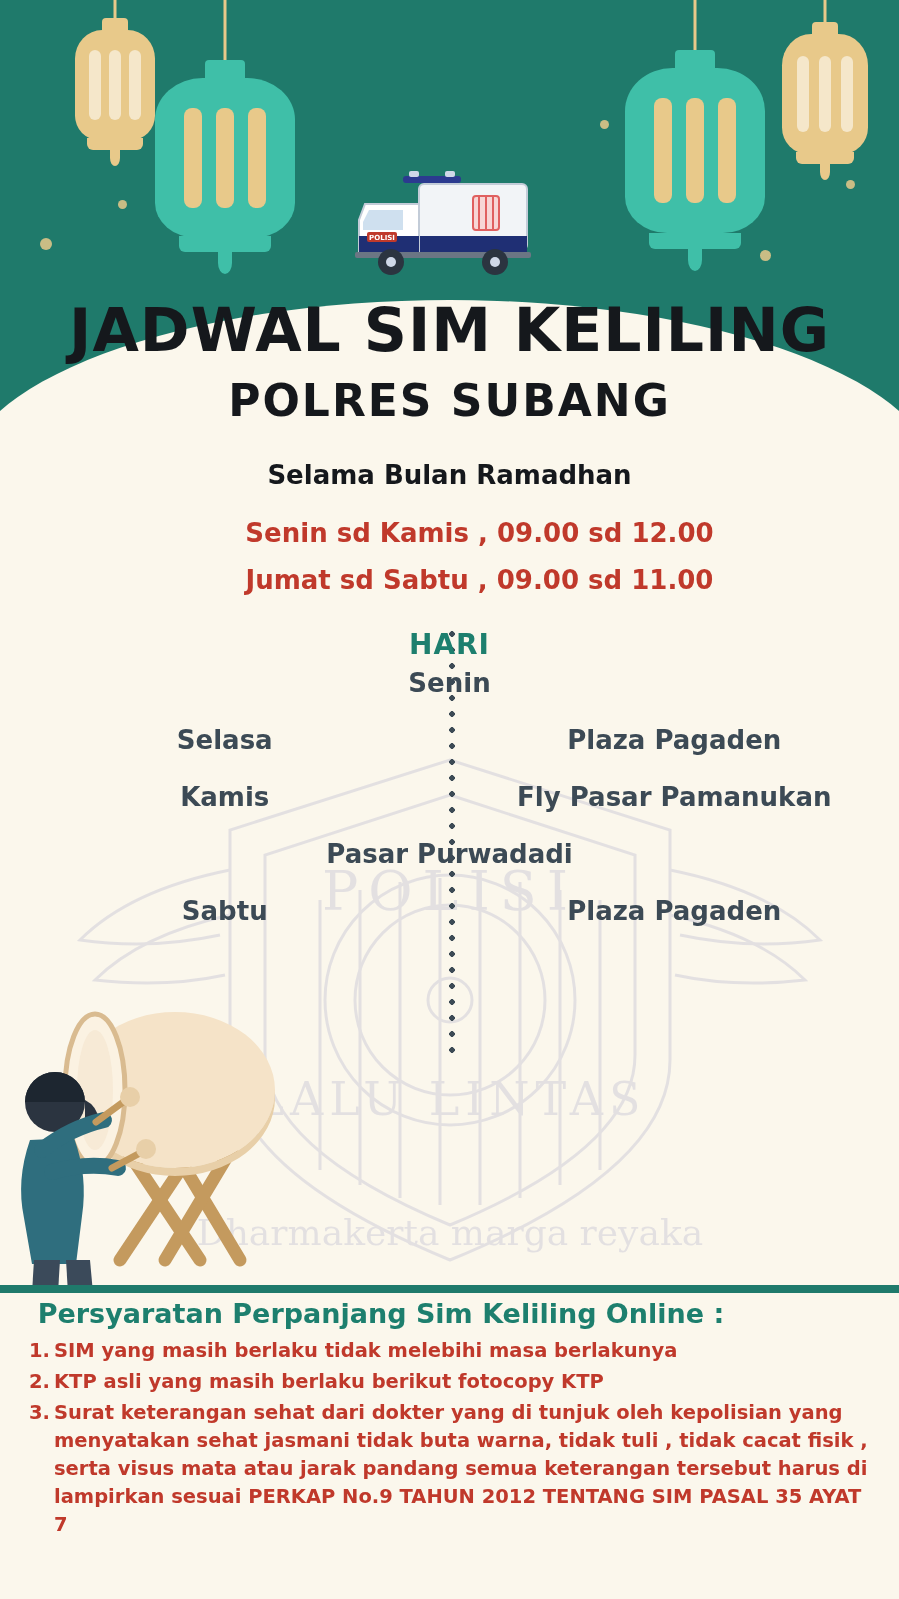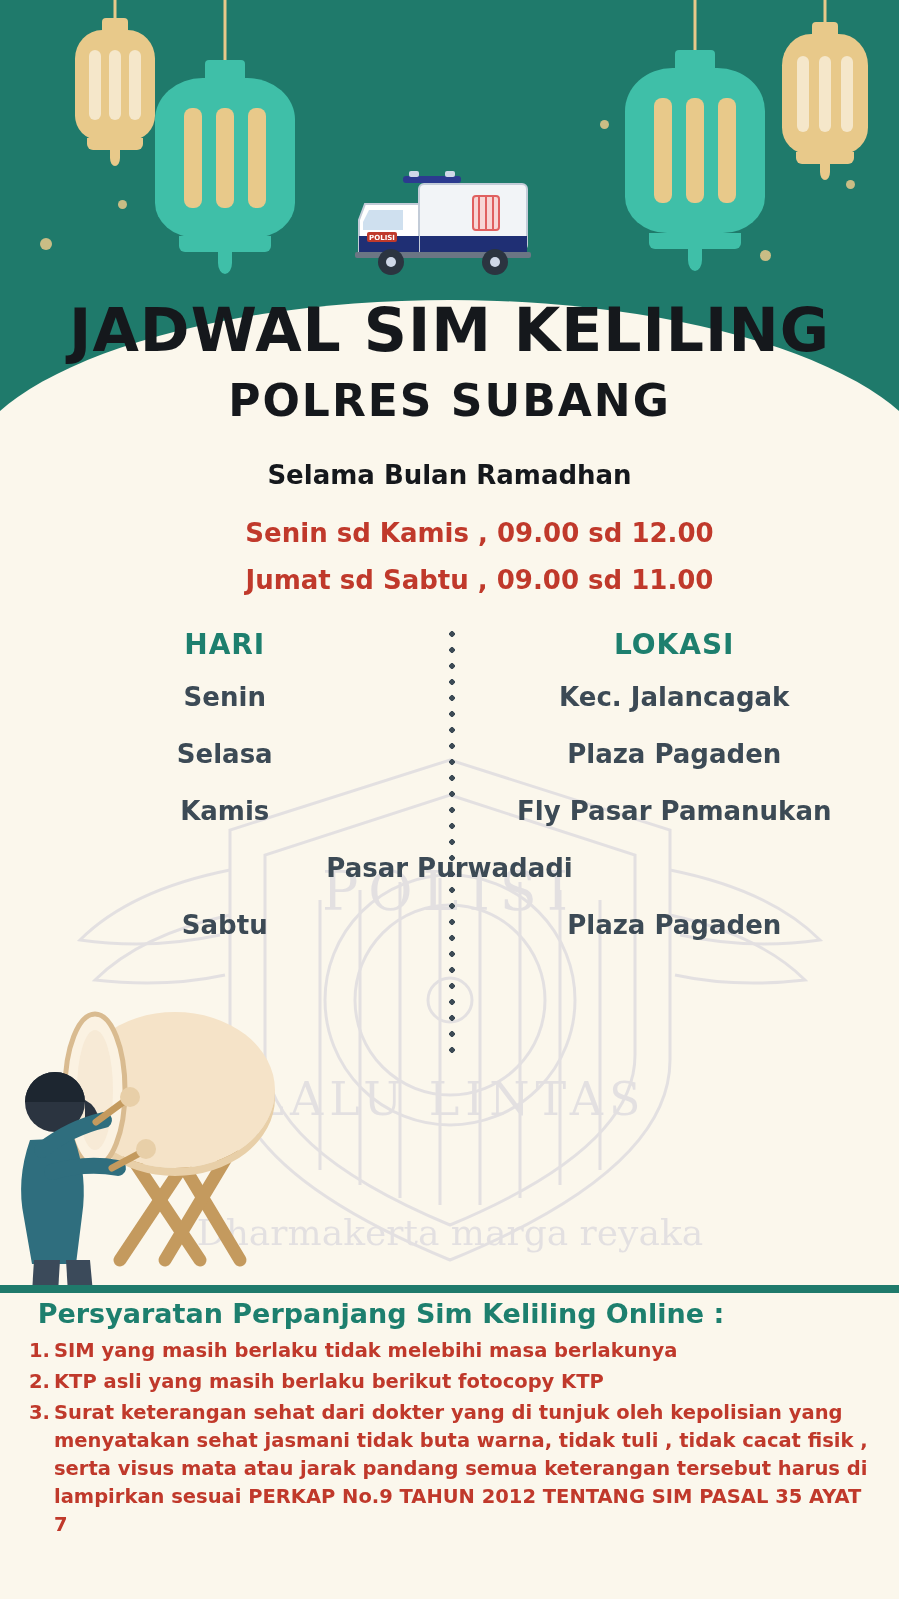--- a/index.html
+++ b/index.html
@@ -190,21 +190,21 @@
   .sched-head .col {
     flex: 1;
     text-align: center;
     font-weight: 700;
     font-size: 28px;
     color: #1d7f6e;
     letter-spacing: 1px;
   }
   .row {
     display: flex;
-    align-items: center;
+    align-items: flex-start;
     height: 57px;
   }
   .row .day,
   .row .loc {
     flex: 1;
     text-align: center;
     font-weight: 700;
     font-size: 26px;
     color: #3c4a55;
   }
@@ -396,26 +396,24 @@
   <div class="title">JADWAL SIM KELILING</div>
   <div class="subtitle">POLRES SUBANG</div>
   <div class="ramadhan">Selama Bulan Ramadhan</div>
   <div class="hours h1">Senin sd Kamis , 09.00 sd 12.00</div>
   <div class="hours h2">Jumat sd Sabtu , 09.00 sd 11.00</div>
 
   <div class="dotline"></div>
   <div class="sched">
     <div class="sched-head">
       <div class="col">HARI</div>
-      <div class="col">LOKASI</div>
     </div>
 
     <div class="row">
       <div class="day">Senin</div>
-      <div class="loc">Kec. Jalancagak</div>
     </div>
     <div class="row">
       <div class="day">Selasa</div>
       <div class="loc">Plaza Pagaden</div>
     </div>
     <div class="row">
       <div class="day">Kamis</div>
       <div class="loc">Fly Pasar Pamanukan</div>
     </div>
     <div class="row">

